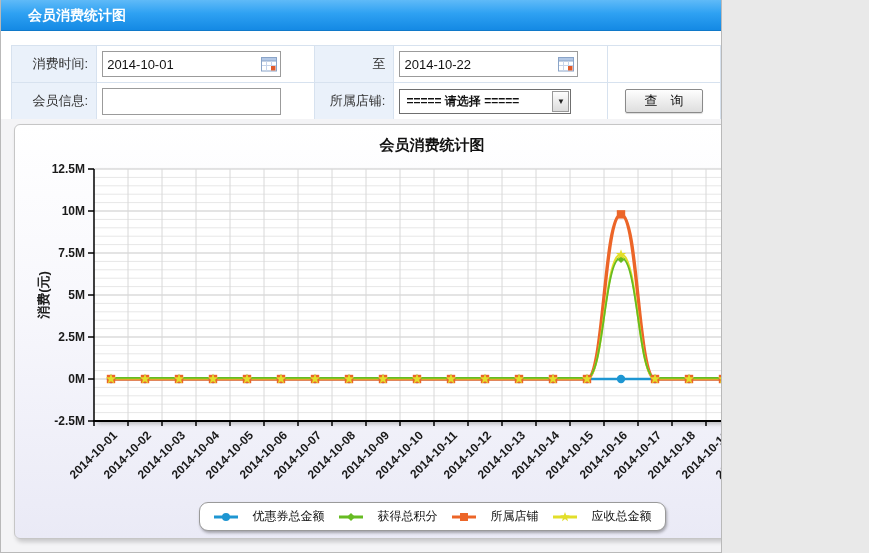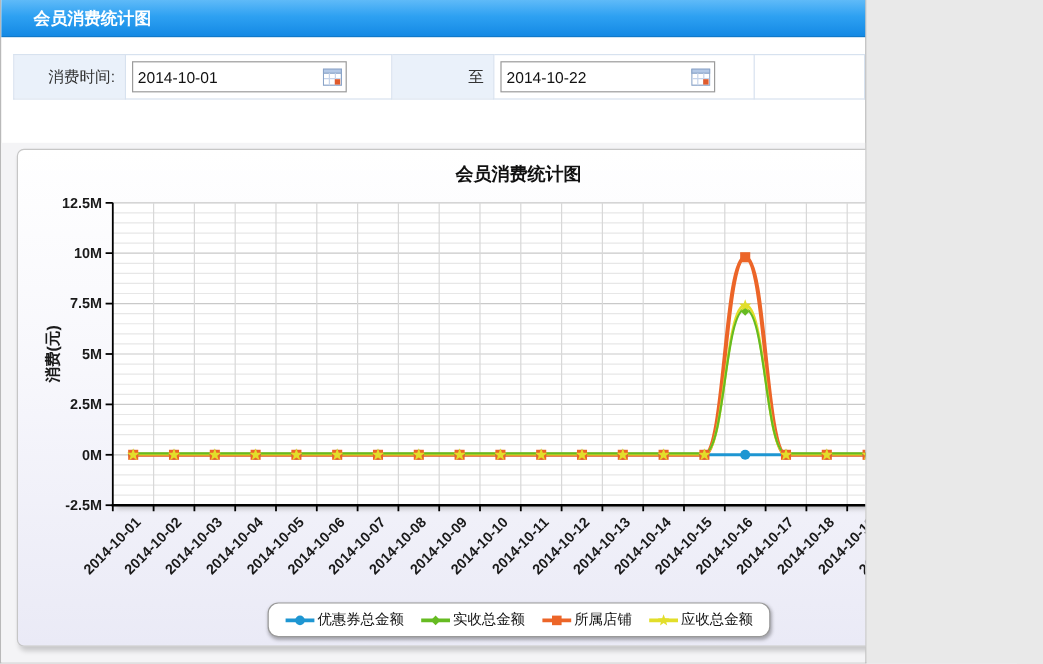--- a/index.html
+++ b/index.html
@@ -47,21 +47,21 @@
   .chart-title{position:absolute;top:11px;left:0;width:100%;text-align:center;
                font-size:15px;font-weight:700;color:#111;}
   .chart-svg{position:absolute;left:0;top:0;width:834px;height:413px;}
   .chart-svg text{font-family:"Liberation Sans","DejaVu Sans",sans-serif;}
   .tick-label{font-size:12px;font-weight:700;fill:#1a1a1a;}
   .axis-title{font-size:13px;font-weight:700;fill:#1a1a1a;}
   .chart-legend{position:absolute;bottom:7px;left:0;width:100%;display:flex;justify-content:center;}
   .legend-box{display:inline-flex;align-items:center;gap:13px;background:#fff;
               border:1px solid #9a9a9a;border-radius:9px;padding:5px 13px;
               box-shadow:1px 2px 3px rgba(0,0,0,.3);}
-  .legend-item{display:flex;align-items:center;gap:2px;font-size:12px;color:#111;cursor:pointer;}
+  .legend-item{display:flex;align-items:center;gap:14px;font-size:12px;color:#111;cursor:pointer;}
 </style>
 </head>
 <body>
 
 <div id="dialog">
 
   <div class="titlebar">
     <span class="title">会员消费统计图</span>
     <span class="close-btn">×</span>
   </div>
@@ -98,20 +98,36 @@
             <rect x="0.5" y="0.5" width="15" height="13.5" fill="#ffffff" stroke="#8aa4c8"></rect>
             <rect x="0.5" y="0.5" width="15" height="3.5" fill="#b3c8e6" stroke="#8aa4c8"></rect>
             <line x1="5.5" y1="4" x2="5.5" y2="14" stroke="#c6d4ea"></line>
             <line x1="10.5" y1="4" x2="10.5" y2="14" stroke="#c6d4ea"></line>
             <line x1="1" y1="8.5" x2="15" y2="8.5" stroke="#c6d4ea"></line>
             <rect x="10" y="9" width="4.5" height="4.5" fill="#e05a2b"></rect>
           </svg>
         </div>
       </td>
       <td class="act"></td>
+    </tr>
+    <tr>
+      <td class="lbl">会员信息:</td>
+      <td class="fld">
+        <input class="plain-input" value="" style="">
+      </td>
+      <td class="lbl">所属店铺:</td>
+      <td class="fld">
+        <div class="select-box">
+          <span class="sel-text">===== 请选择 =====</span>
+          <span class="sel-arrow">▼</span>
+        </div>
+      </td>
+      <td class="act">
+        <button class="query-btn">查　询</button>
+      </td>
     </tr>
   </tbody>
     </table>
 
   <div class="lower-bg"></div>
 
   <div class="chart-panel">
     <svg class="chart-svg" viewBox="0 0 834 413">
         <defs>
           <filter id="ds" x="-20%" y="-20%" width="150%" height="150%">
@@ -335,21 +351,21 @@
               <line x1="1" y1="7" x2="25" y2="7" stroke="#1e96d2" stroke-width="3"></line>
               <circle cx="13" cy="7" r="3.9899999999999998" fill="#1e96d2"></circle>
             </svg>
             <span>优惠券总金额</span>
           </div>
           <div class="legend-item">
             <svg width="26" height="14">
               <line x1="1" y1="7" x2="25" y2="7" stroke="#66bb22" stroke-width="3"></line>
               <polygon points="13,3.0100000000000002 16.99,7 13,10.99 9.01,7" fill="#66bb22"></polygon>
             </svg>
-            <span>实收总金额</span>
+            <span>获得总积分</span>
           </div>
           <div class="legend-item">
             <svg width="26" height="14">
               <line x1="1" y1="7" x2="25" y2="7" stroke="#ec6528" stroke-width="3"></line>
               <rect x="9.01" y="3.0100000000000002" width="7.9799999999999995" height="7.9799999999999995" fill="#ec6528"></rect>
             </svg>
             <span>所属店铺</span>
           </div>
           <div class="legend-item">
             <svg width="26" height="14">

